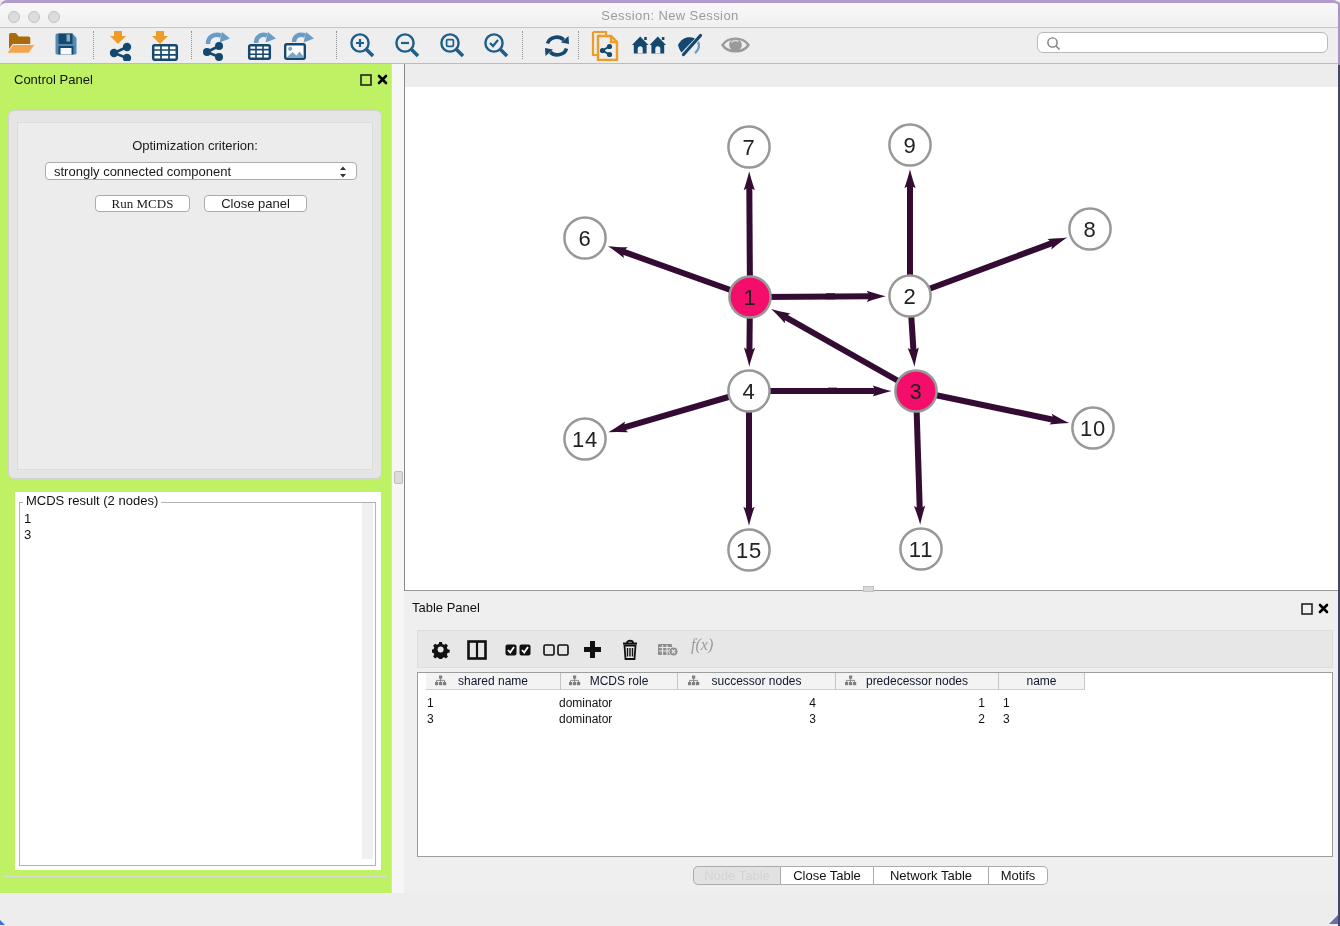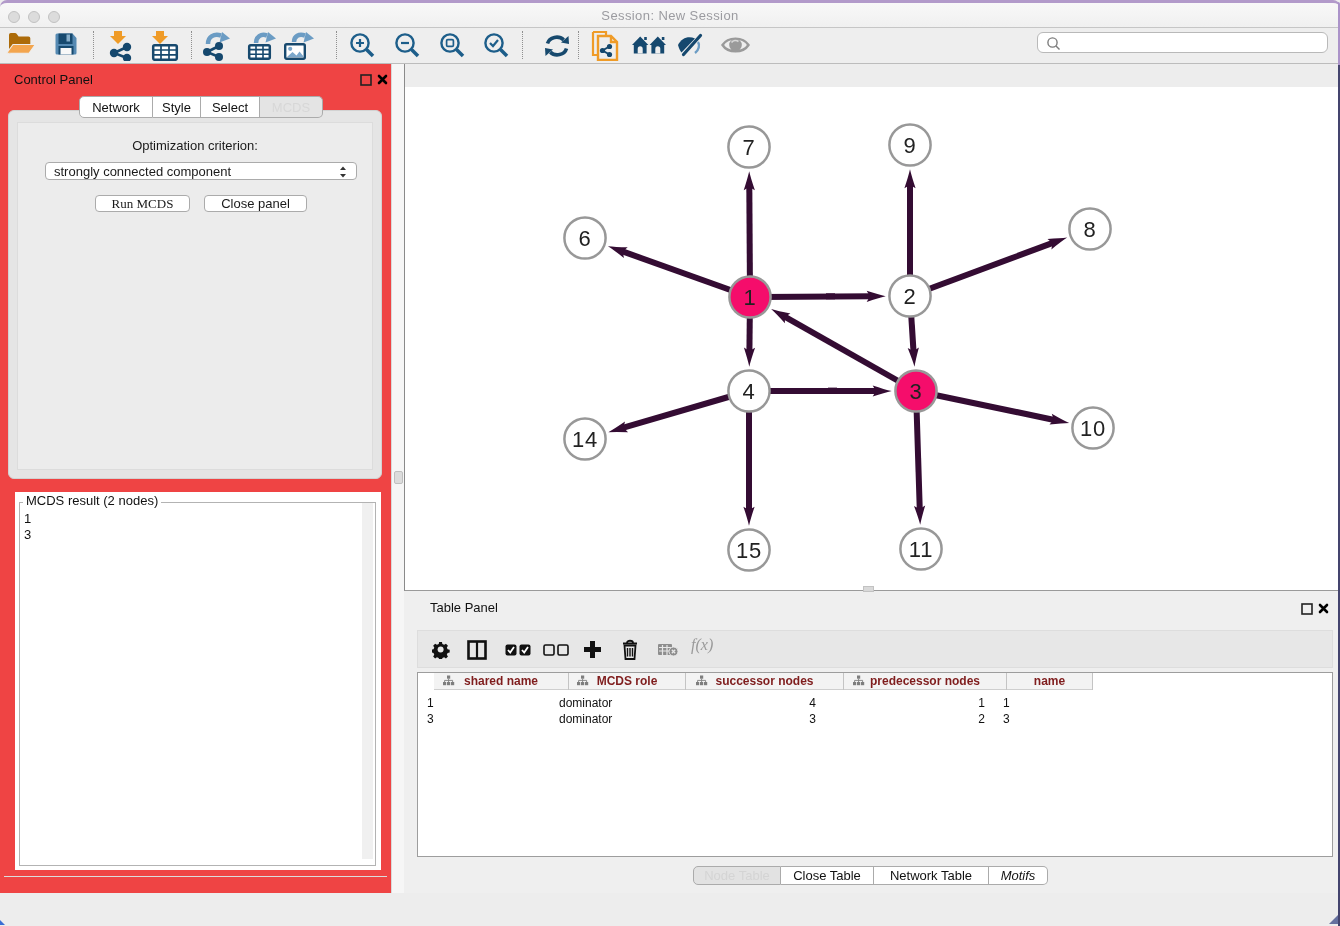--- a/index.html
+++ b/index.html
@@ -19,21 +19,21 @@
 
 
 #toolbar { left:0; top:28px; width:1340px; height:36px; background:#eeeeee;
   border-bottom:1px solid #bcbcbc; }
 .tsep { position:absolute; top:3px; height:28px; width:0;
   border-left:1px dotted #8f8f8f; }
 #searchbox { position:absolute; left:1037px; top:4px; width:291px; height:21px;
   background:#fff; border:1px solid #b9b9b9; border-radius:6px; }
 
 
-#cpanel { left:0; top:64px; width:392px; height:829px; background:#ef4444;
+#cpanel { left:0; top:64px; width:392px; height:829px; background:#bef264;
   border-right:1px solid #d9d9d9; }
 #cp-title { position:absolute; left:14px; top:8px; font-size:13px; color:#111; }
 .tabrow { position:absolute; display:flex; z-index:3; }
 .tab { height:22px; line-height:21px; text-align:center; font-size:13px; color:#111;
   background:#fff; border:1px solid #ababab; border-left:none; }
 .tab.first { border-left:1px solid #ababab; border-radius:5px 0 0 5px; }
 .tab.last { border-radius:0 5px 5px 0; }
 .tab.sel { background:#e4e4e4; color:#d7d7d7; }
 #tabbody { position:absolute; left:8px; top:46px; width:374px; height:369px;
   background:#e5e5e5; border:1px solid #d2d2d2; border-radius:6px; }
@@ -65,35 +65,35 @@
 
 
 #graph line { stroke:#340c33; stroke-width:6; }
 #graph polygon, #graph g path { fill:#340c33; }
 #graph circle.plain { fill:#fff; stroke:#989898; stroke-width:2.5; }
 #graph circle.pink { fill:#f50d6b; stroke:#989898; stroke-width:2.5; }
 #graph text { font-family:"Liberation Sans",sans-serif; font-size:22px; fill:#222222; text-anchor:middle; letter-spacing:0.8px; }
 
 
 #tpanel { left:404px; top:591px; width:936px; height:302px; background:#efefef; }
-#tp-title { position:absolute; left:26px; top:9px; font-size:13px; color:#111;text-align:right; }
+#tp-title { position:absolute; left:8px; top:9px; font-size:13px; color:#111;text-align:right; }
 #tp-toolbar { position:absolute; left:13px; top:39px; width:916px; height:38px;
   background:#e7e7e7; border:1px solid #dddddd; }
 #tp-table { position:absolute; left:13px; top:81px; width:916px; height:185px;
   background:#fff; border:1px solid #9d9d9d; }
-#tp-header { position:absolute; left:16px; top:0; width:659px; height:17px;
-  background:#f3f3f3; border-bottom:1px solid #cfcfcf; font-size:12px; color:#7f1d1d;font-weight:bold; }
+#tp-header { position:absolute; left:8px; top:0; width:659px; height:17px;
+  background:#f3f3f3; border-bottom:1px solid #cfcfcf; font-size:12px; color:#0f172a; }
 .hcell { position:absolute; top:0; height:17px; border-right:1px solid #c4c4c4;
   text-align:center; line-height:16px; }
 .trow { position:absolute; font-size:12px; color:#111; height:16px; line-height:16px; }
 .tabrow2 { position:absolute; display:flex; }
 .tab2 { height:19px; line-height:18px; text-align:center; font-size:13px; color:#111;
   background:#fff; border:1px solid #ababab; border-left:none; }
 .tab2.first { border-left:1px solid #ababab; border-radius:5px 0 0 5px; }
-.tab2.last { border-radius:0 5px 5px 0;font-style:italic; }
+.tab2.last { border-radius:0 5px 5px 0; }
 .tab2.sel { background:#e2e2e2; color:#d4d4d4; }
 
 
 #statusbar { left:0; top:892px; width:1216px; height:34px; background:#eeeeee;
   border-top:2px solid #f97316;margin-top:36px; }
 #listbtn { position:absolute; left:10px; top:6px; width:28px; height:20px;
   background:#fdfdfd; border:1px solid #a9a9a9; border-radius:2px; }
 #membtn { position:absolute; left:1254px; top:4px; width:74px; height:23px;
   background:#f7f7f7; border:1px solid #9d9d9d; font-size:12px; color:#111; }
 #membtn .dot { position:absolute; left:12px; top:5px; width:12px; height:12px;
@@ -241,26 +241,20 @@
     </svg>
   </div>
 </div>
 
 <div class="abs" id="cpanel">
   <div id="cp-title">Control Panel</div>
   <svg class="abs" style="left:360px; top:9px;" width="30" height="14" viewBox="0 0 30 14">
     <rect x="1" y="2" width="10" height="10" fill="none" stroke="#222" stroke-width="1.6"></rect>
     <path d="M19 3 L26 10 M26 3 L19 10" stroke="#000" stroke-width="2.6" stroke-linecap="round"></path>
   </svg>
-  <div class="tabrow" style="left:79px; top:32px;">
-    <div class="tab first" style="width:74px;">Network</div>
-    <div class="tab" style="width:48px;">Style</div>
-    <div class="tab" style="width:59px;">Select</div>
-    <div class="tab sel last" style="width:63px;">MCDS</div>
-  </div>
   <div id="tabbody">
     <div id="tabinner"></div>
     <div id="optlabel">Optimization criterion:</div>
     <div id="combo">strongly connected component
       <svg width="10" height="14" style="position:absolute; right:8px; top:2px;" viewBox="0 0 10 14">
         <path d="M2 5 L5 1.5 L8 5 Z" fill="#333"></path>
         <path d="M2 9 L5 12.5 L8 9 Z" fill="#333"></path>
       </svg>
     </div>
     <div class="btn" style="left:86px; top:84px; width:95px;font-family:Liberation Serif, serif;">Run MCDS</div>

